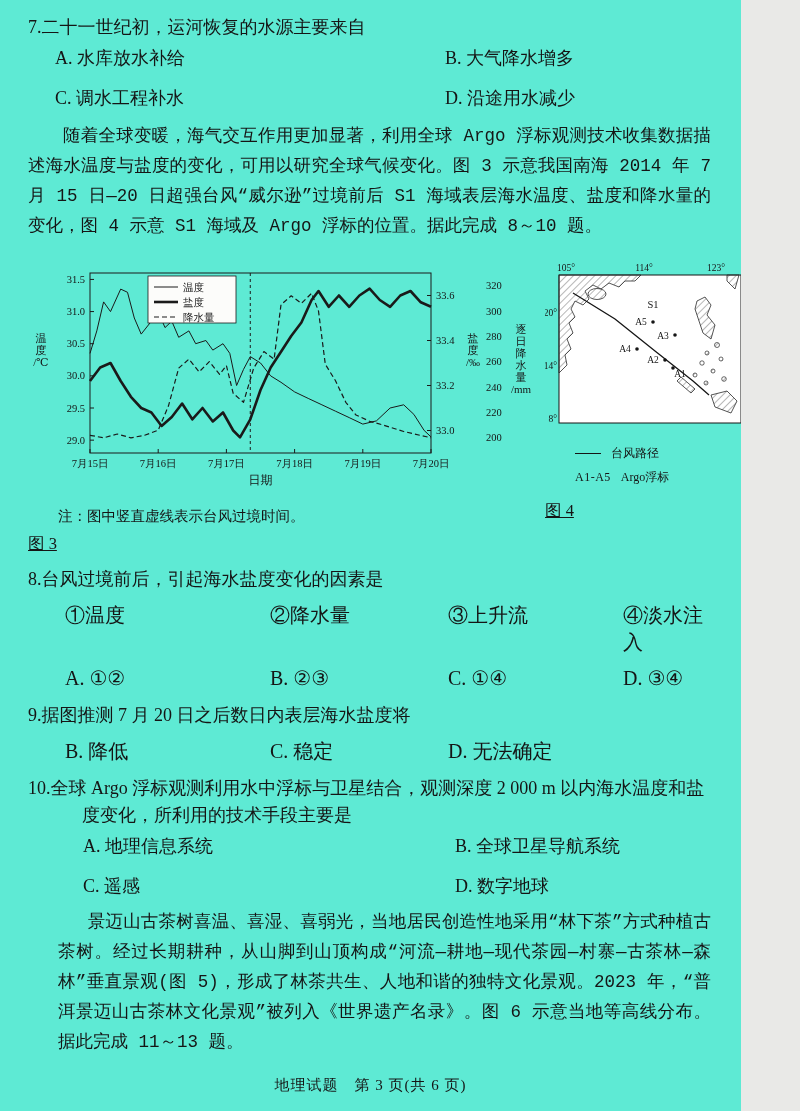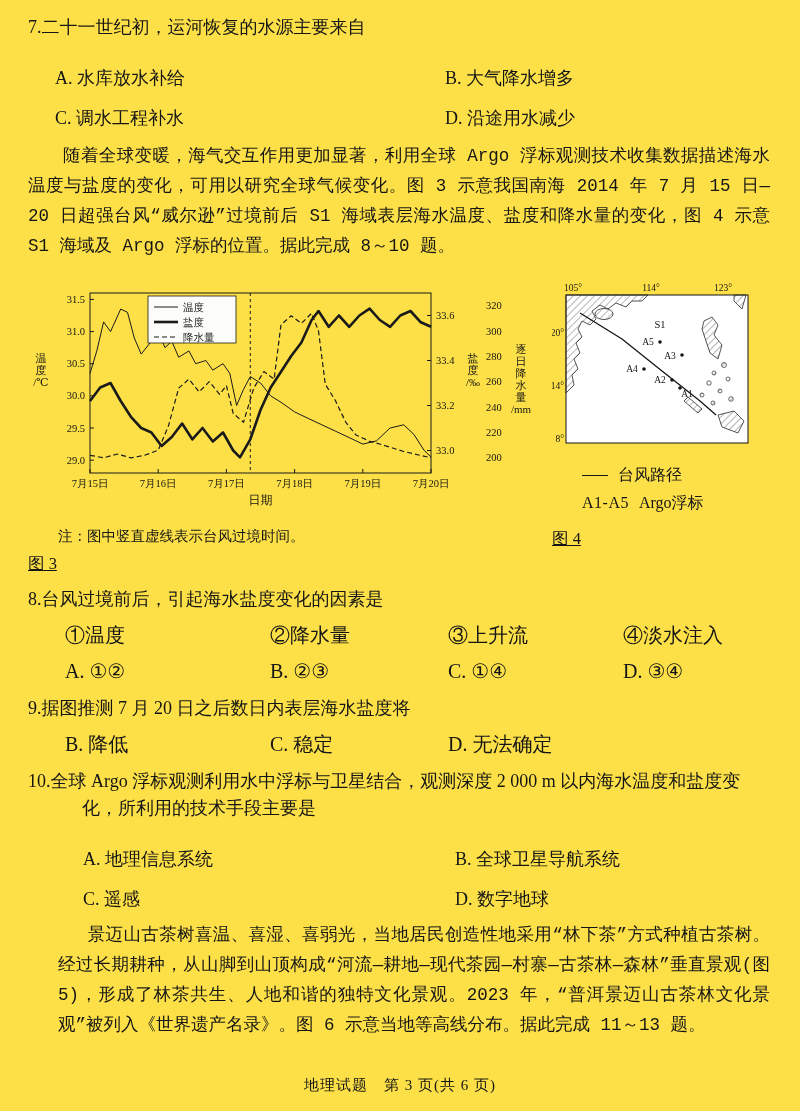--- a/index.html
+++ b/index.html
@@ -1,30 +1,30 @@
 <!DOCTYPE html>
 <html><head>
 <meta charset="utf-8">
 <style>
   html,body{margin:0;padding:0;}
   body{width:800px;height:1111px;background:#e9e9e7;font-family:"Liberation Serif","DejaVu Serif",serif;color:#151515;}
-  .page{position:relative;width:800px;height:1111px;background:#fde047;padding:14px 30px 0 28px;box-sizing:border-box;overflow:hidden;}
+  .page{position:relative;width:741px;height:1111px;background:#5eead4;padding:14px 30px 0 28px;box-sizing:border-box;overflow:hidden;}
   .stem{font-size:18px;line-height:27px;}
   .stem.hang{padding-left:3em;text-indent:-3em;}
-  .options2{display:grid;grid-template-columns:390px 1fr;padding-left:27px;margin-top:24px;row-gap:13px;font-size:18px;line-height:27px;}
+  .options2{display:grid;grid-template-columns:390px 1fr;padding-left:27px;margin-top:4px;row-gap:13px;font-size:18px;line-height:27px;}
   .options4{display:grid;grid-template-columns:205px 178px 175px 1fr;padding-left:37px;margin-top:9px;font-size:20px;line-height:27px;}
   .passage{font-size:17.5px;line-height:30px;text-align:justify;text-indent:2em;margin-top:9px;font-family:Liberation Mono, monospace;}
   .passage.tea{margin-left:30px;margin-top:7px;text-indent:1.7em;}
   .figures{display:flex;margin-top:3px;}
   .fig3-col{width:512px;}
   .fig4-col{width:216px;margin-left:12px;padding-top:2px;}
   .fig-note{font-size:14.5px;margin-left:30px;margin-top:0px;}
   .fig-caption{text-align:left;font-size:16.5px;margin-top:7px;text-decoration:underline;}
   .fig4-col .fig-caption{margin-top:14px;}
-  .map-legend{margin-top:10px;padding-left:30px;font-size:16px;}
+  .map-legend{margin-top:10px;padding-left:30px;font-size:12px;}
   .legend-row{display:flex;align-items:center;gap:10px;margin-bottom:7px;}
   .path-symbol{display:inline-block;width:26px;height:0;border-top:1.6px solid #151515;}
   .legend-range{letter-spacing:0.5px;}
   .footer{position:absolute;left:0;bottom:16px;width:100%;text-align:center;font-size:15px;letter-spacing:1px;}
   svg text{font-family:"Liberation Serif","DejaVu Serif",serif;fill:#151515;}
   .tick{font-size:10.5px;}
   .axlab{font-size:11px;}
   .axlab2{font-size:12px;}
   .mt{font-size:9.5px;}
   .s1lab{font-size:10.5px;}

